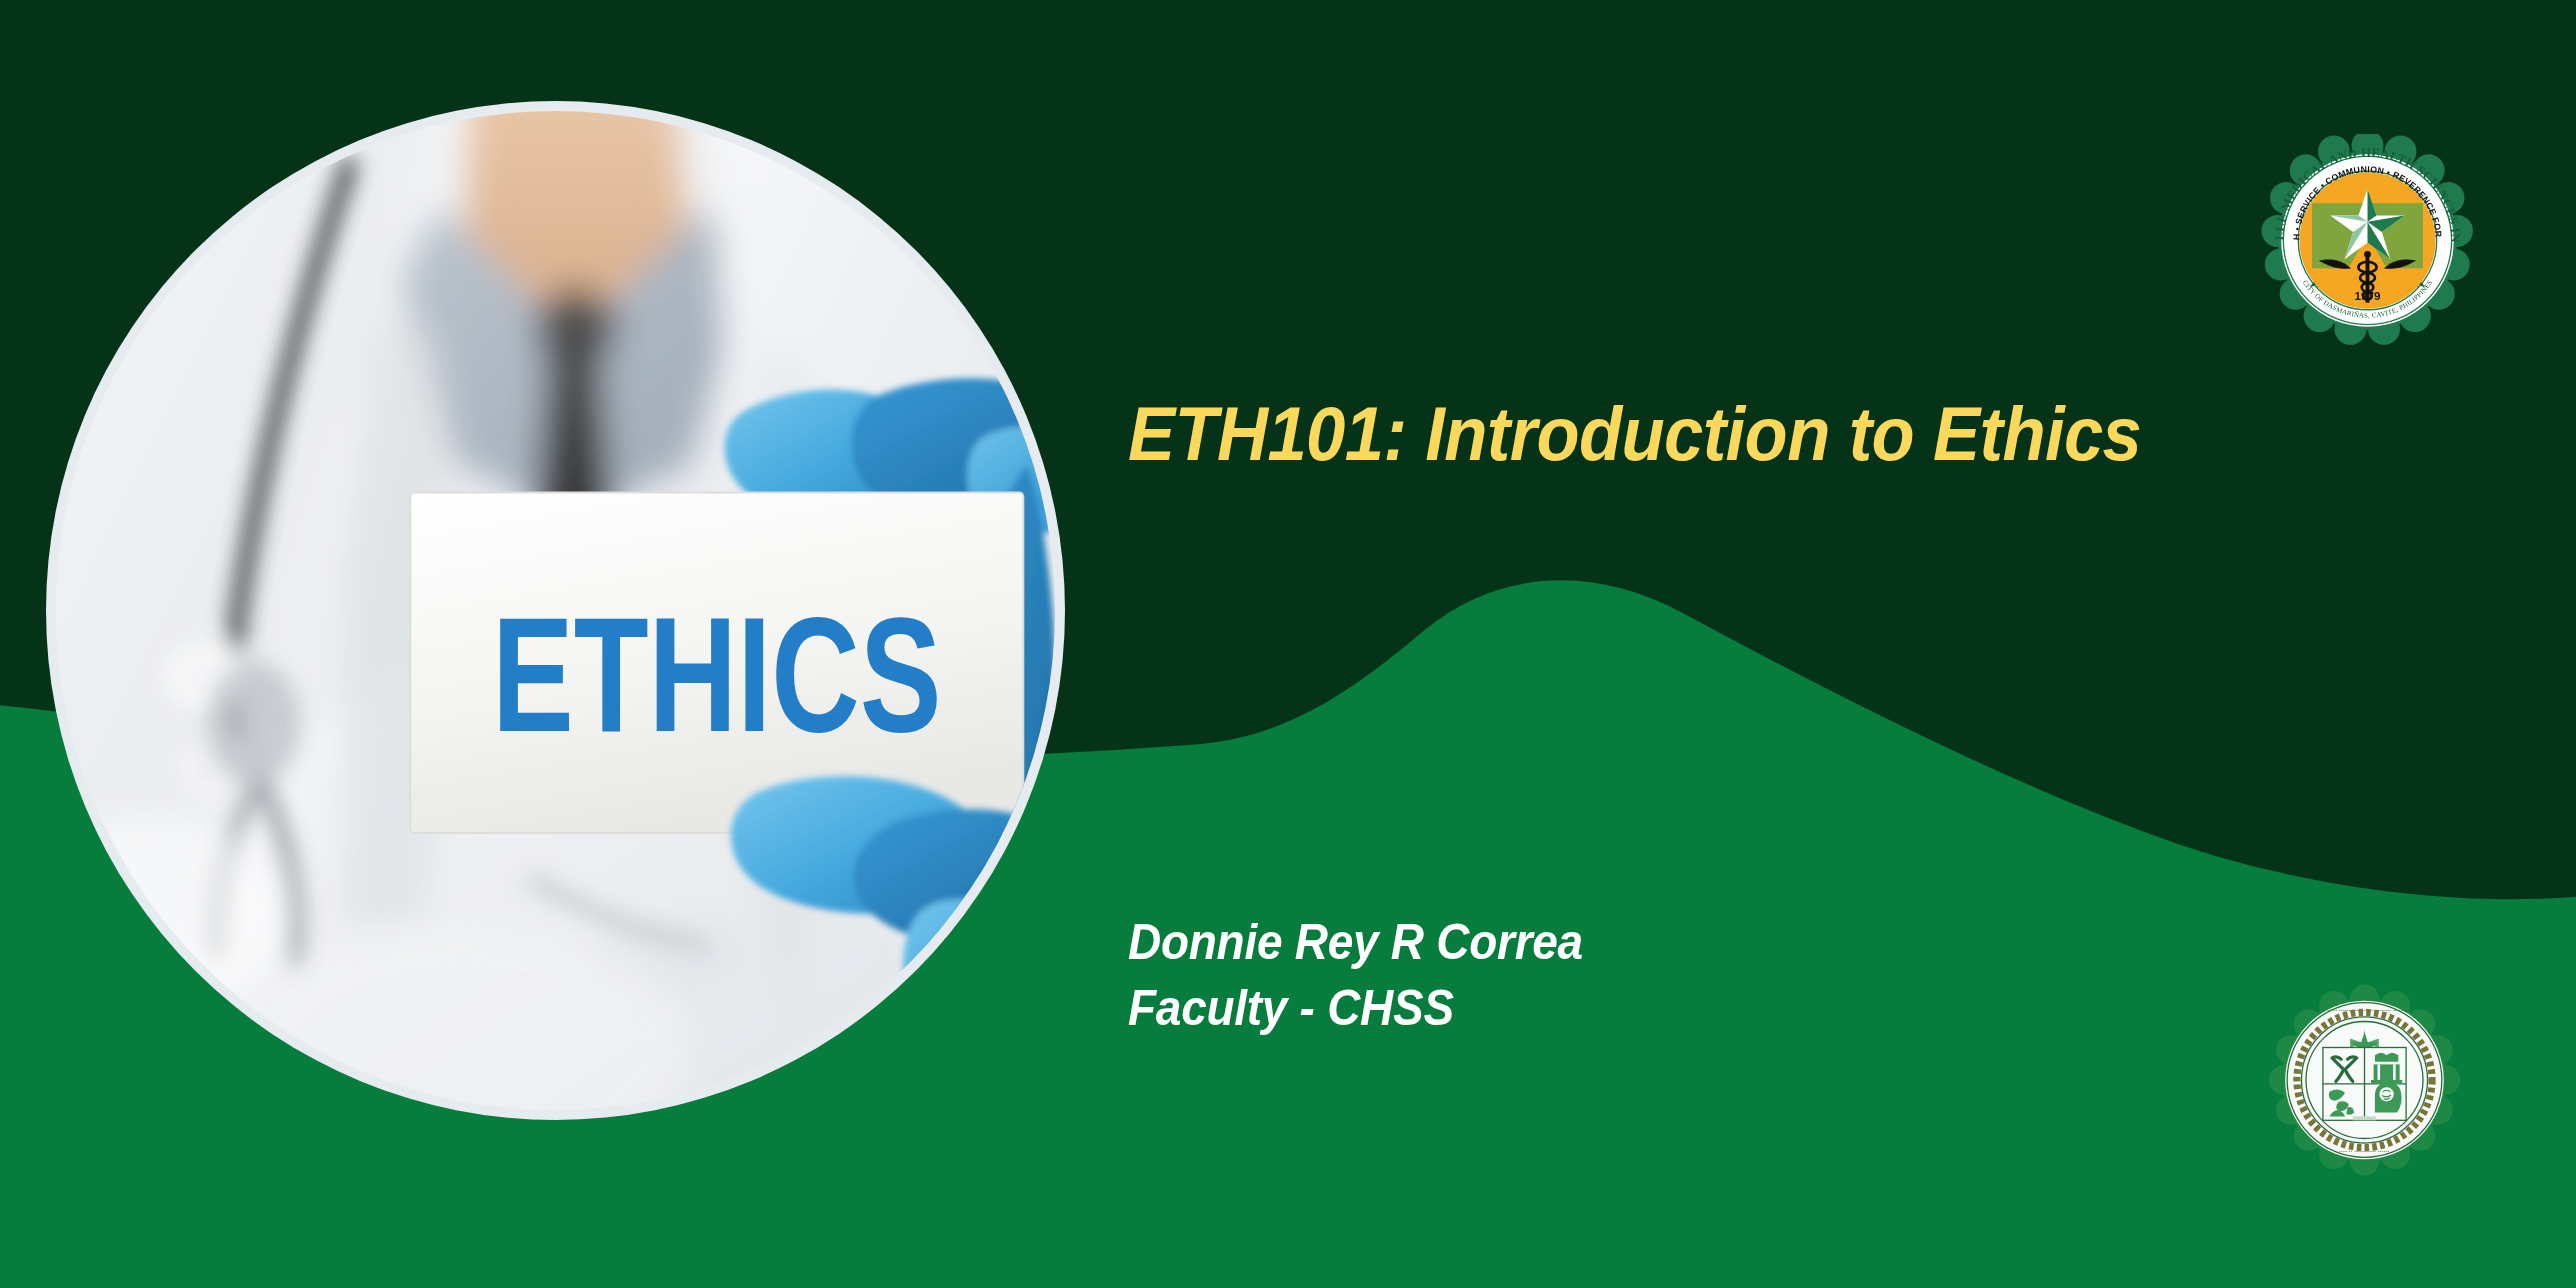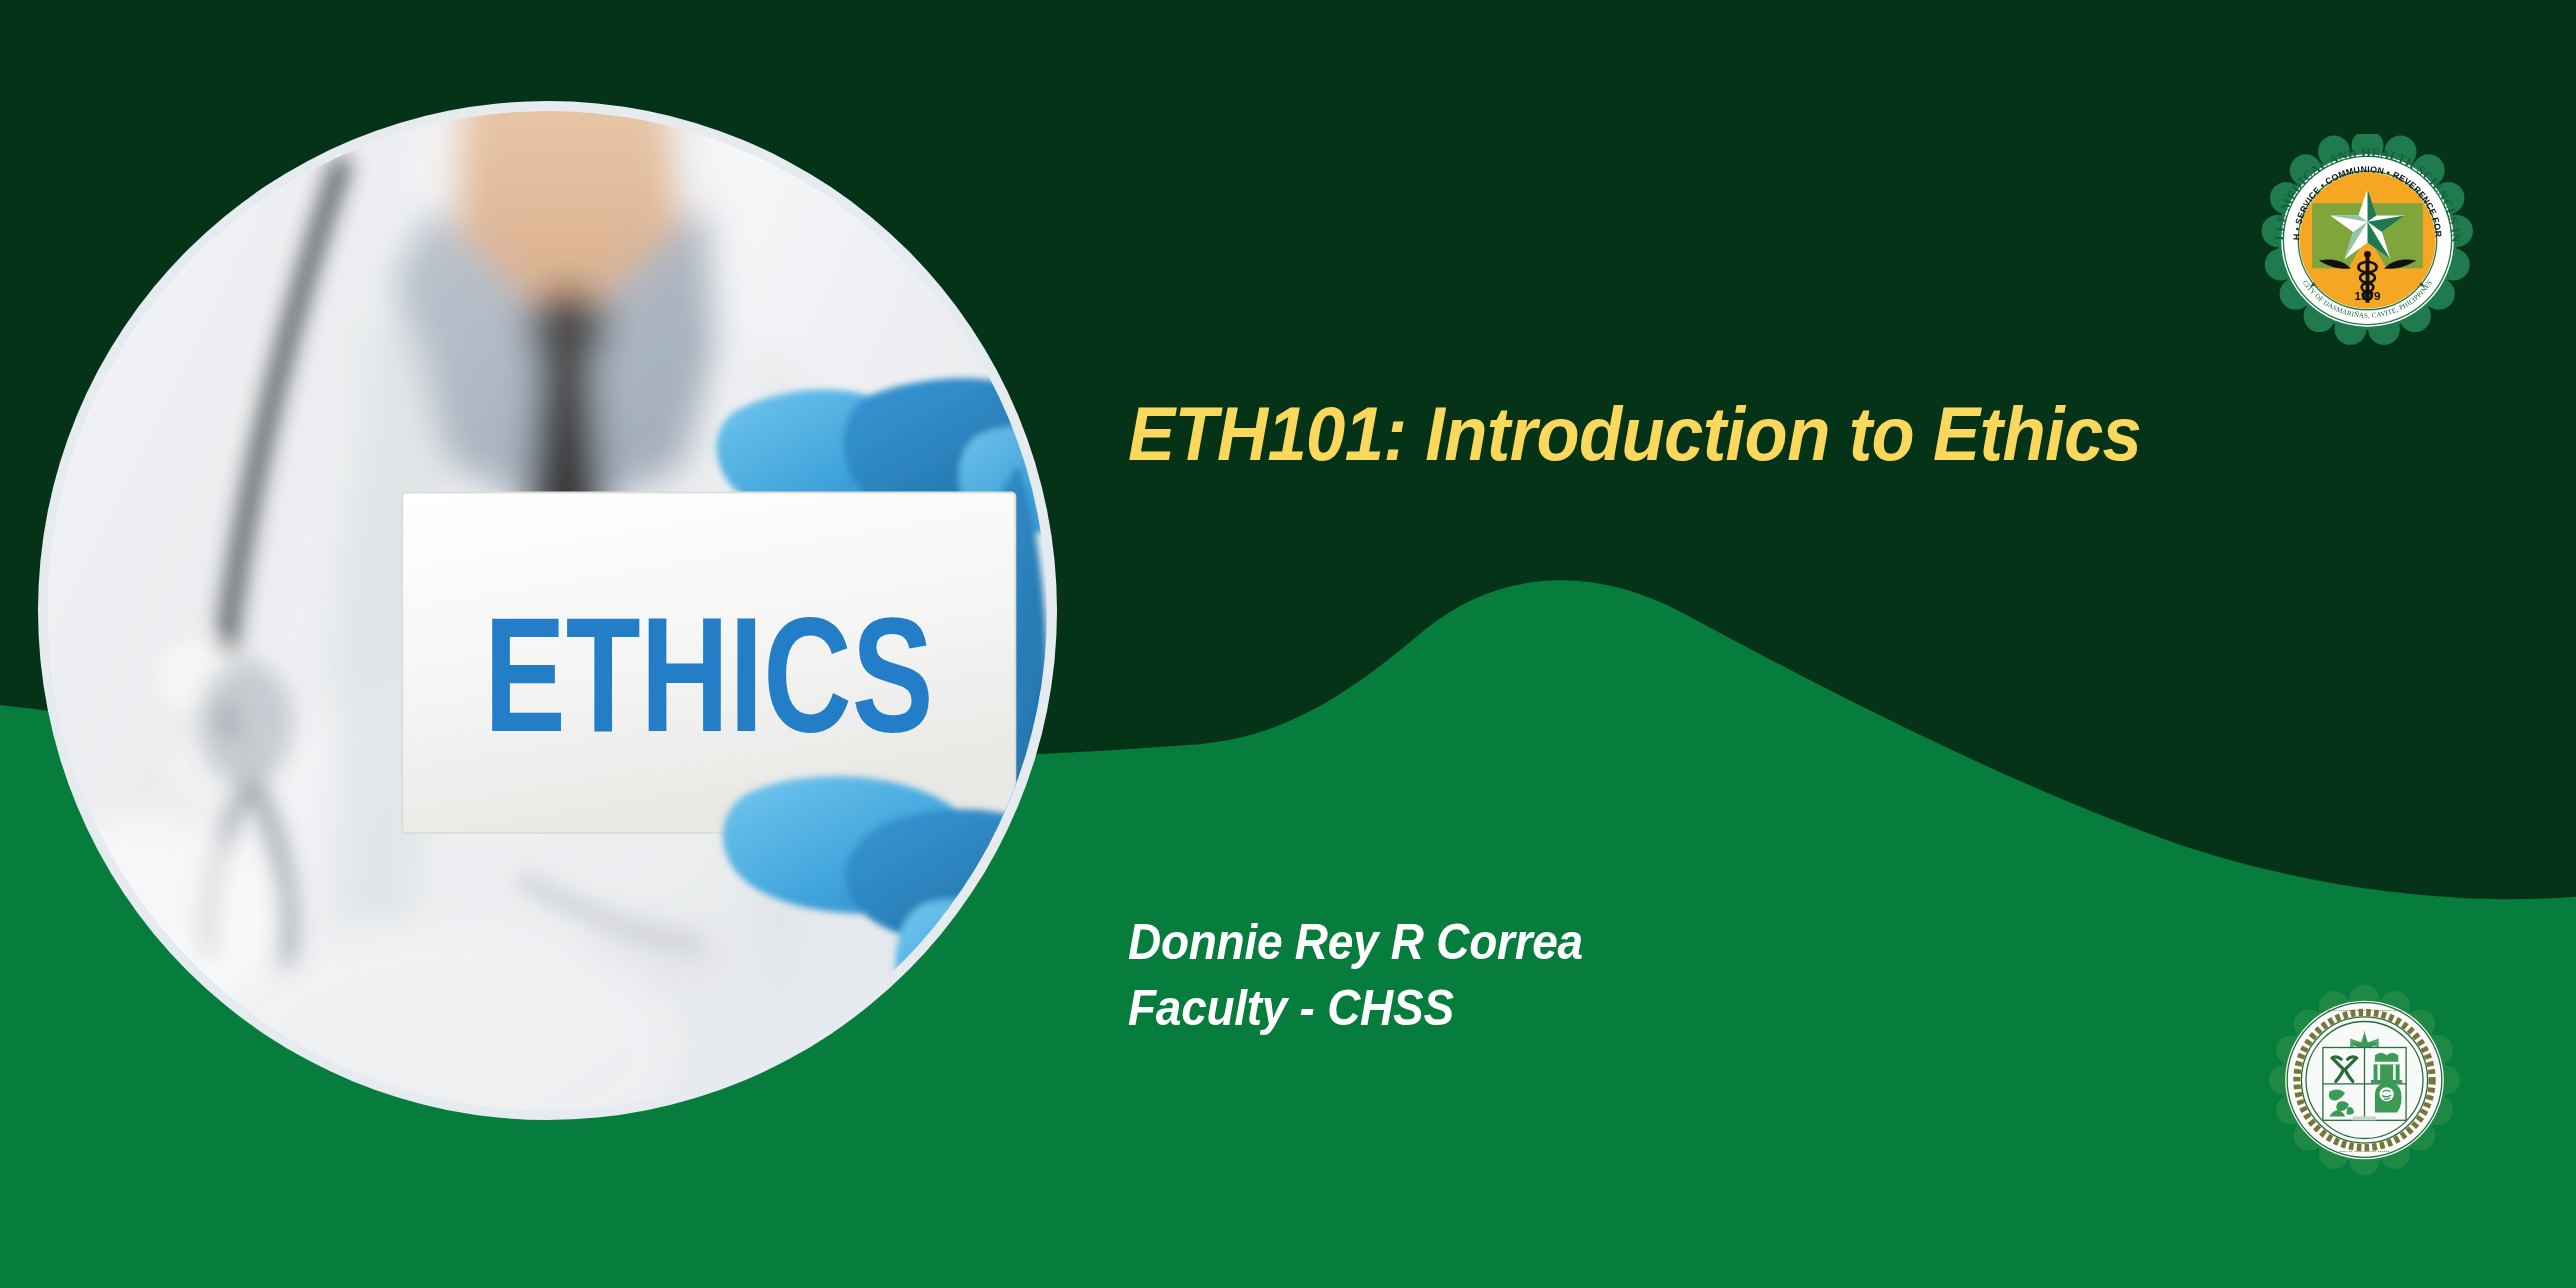--- a/index.html
+++ b/index.html
@@ -19,21 +19,21 @@
   #bg-wave{
     position:absolute;
     left:0; top:0;
     width:2576px; height:1288px;
     display:block;
   }
 
   
   #photo-circle{
     position:absolute;
-    left:38px; top:101px;
+    left:46px; top:101px;
     width:1019px; height:1019px;
     border-radius:50%;
     background:#e6ebef;
     padding:10.2px;
     z-index:5;
   }
   #photo-inner{
     position:relative;
     width:100%; height:100%;
     border-radius:50%;

